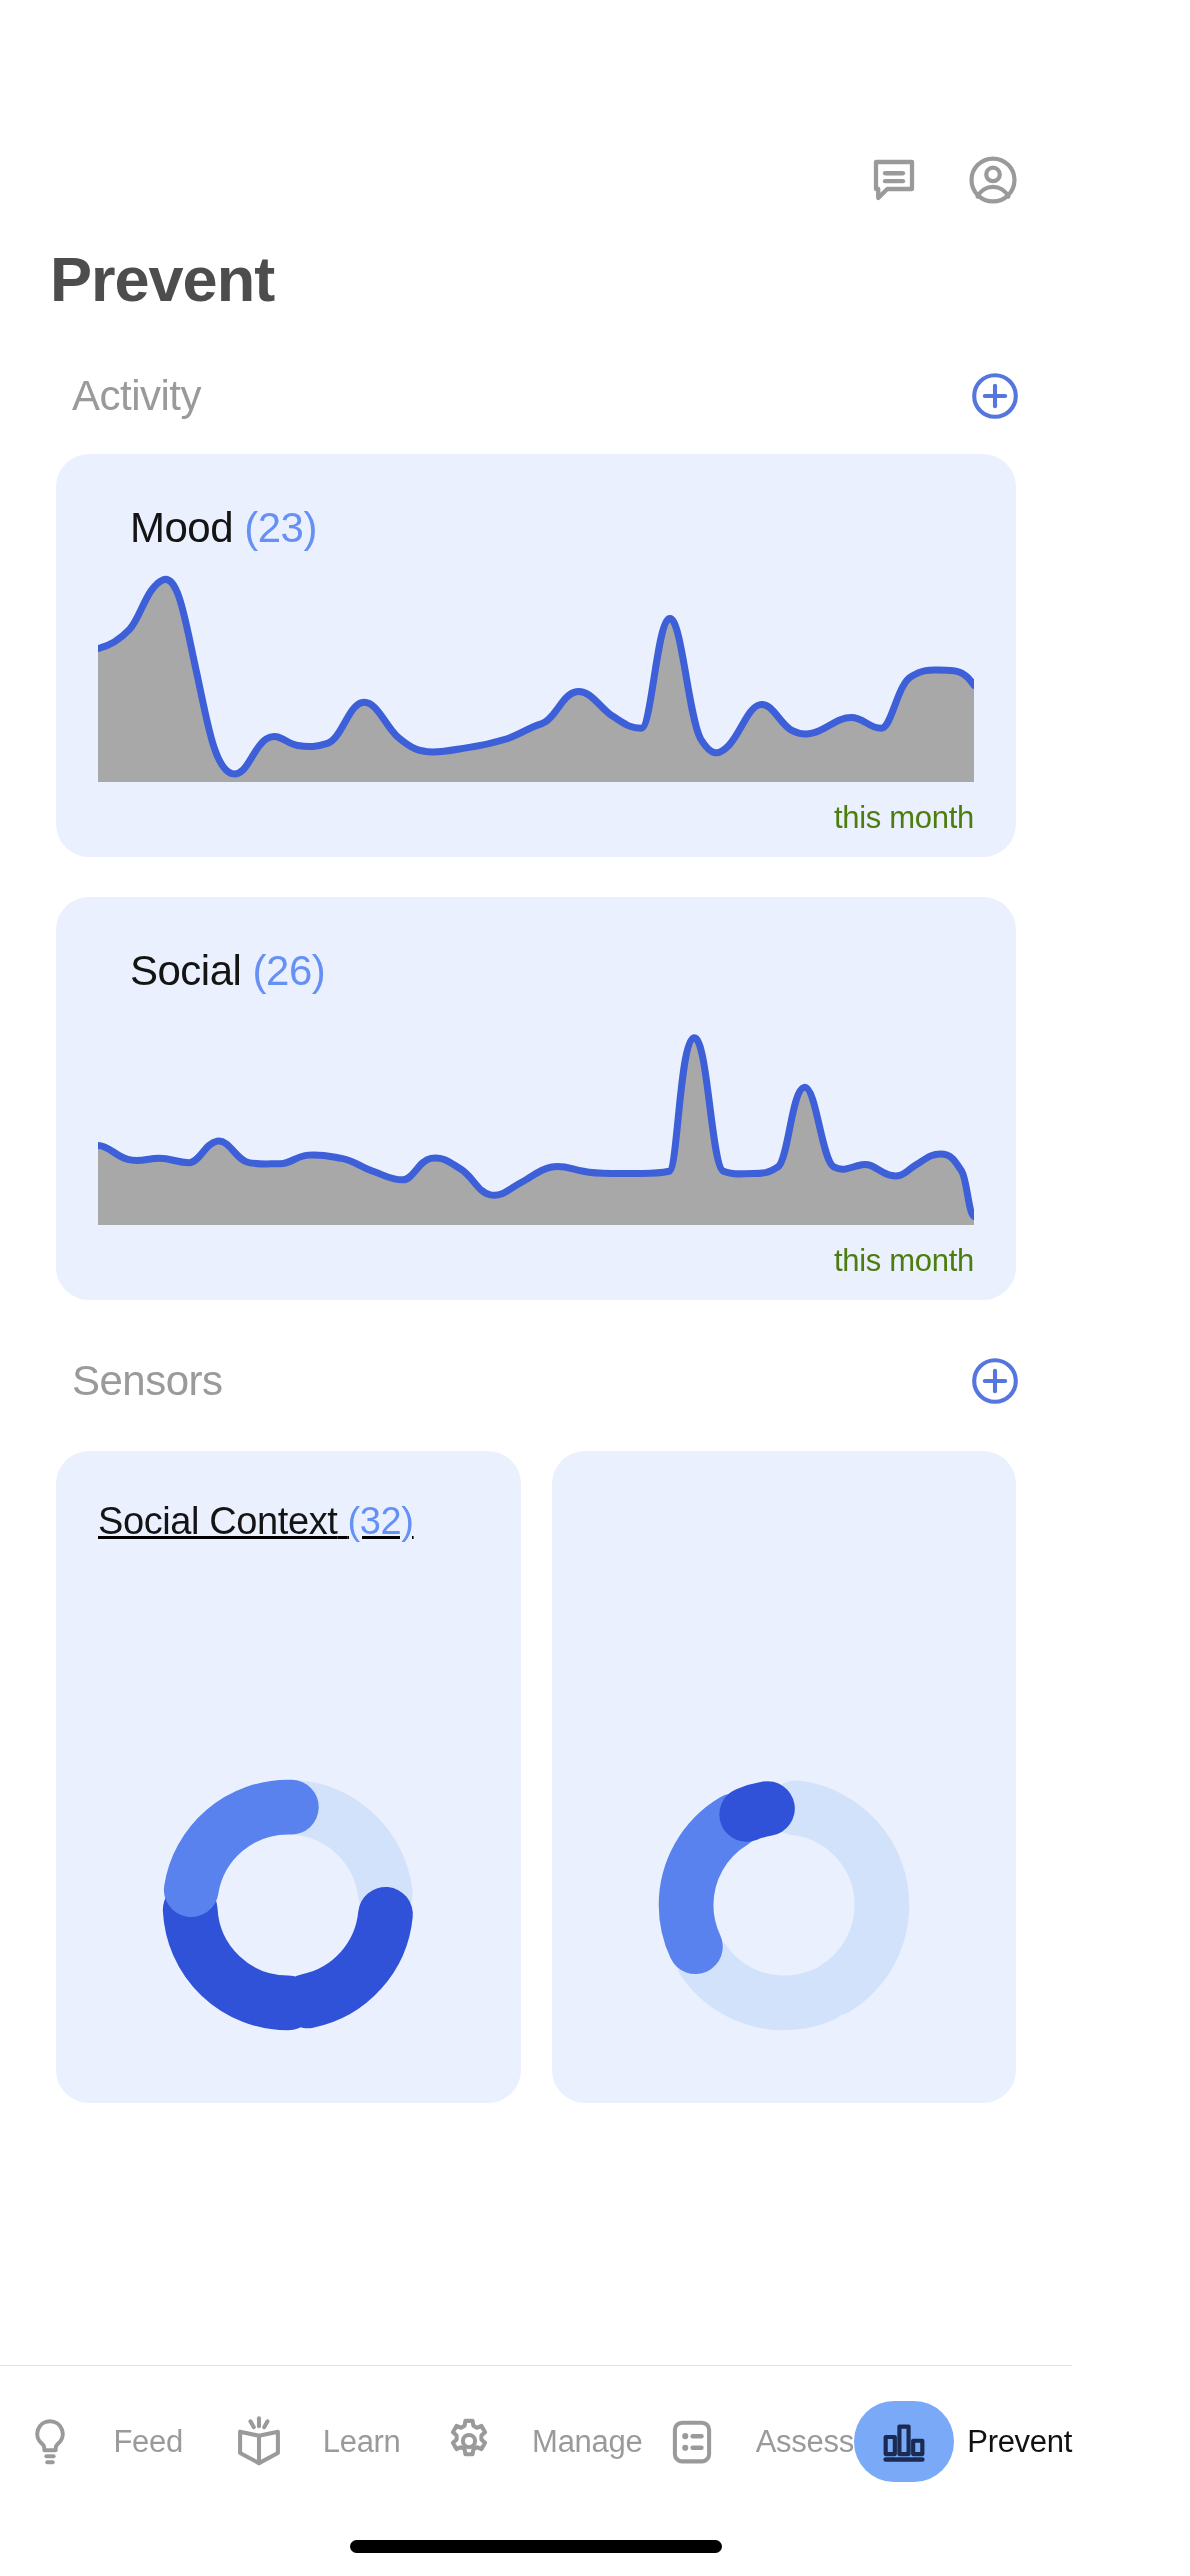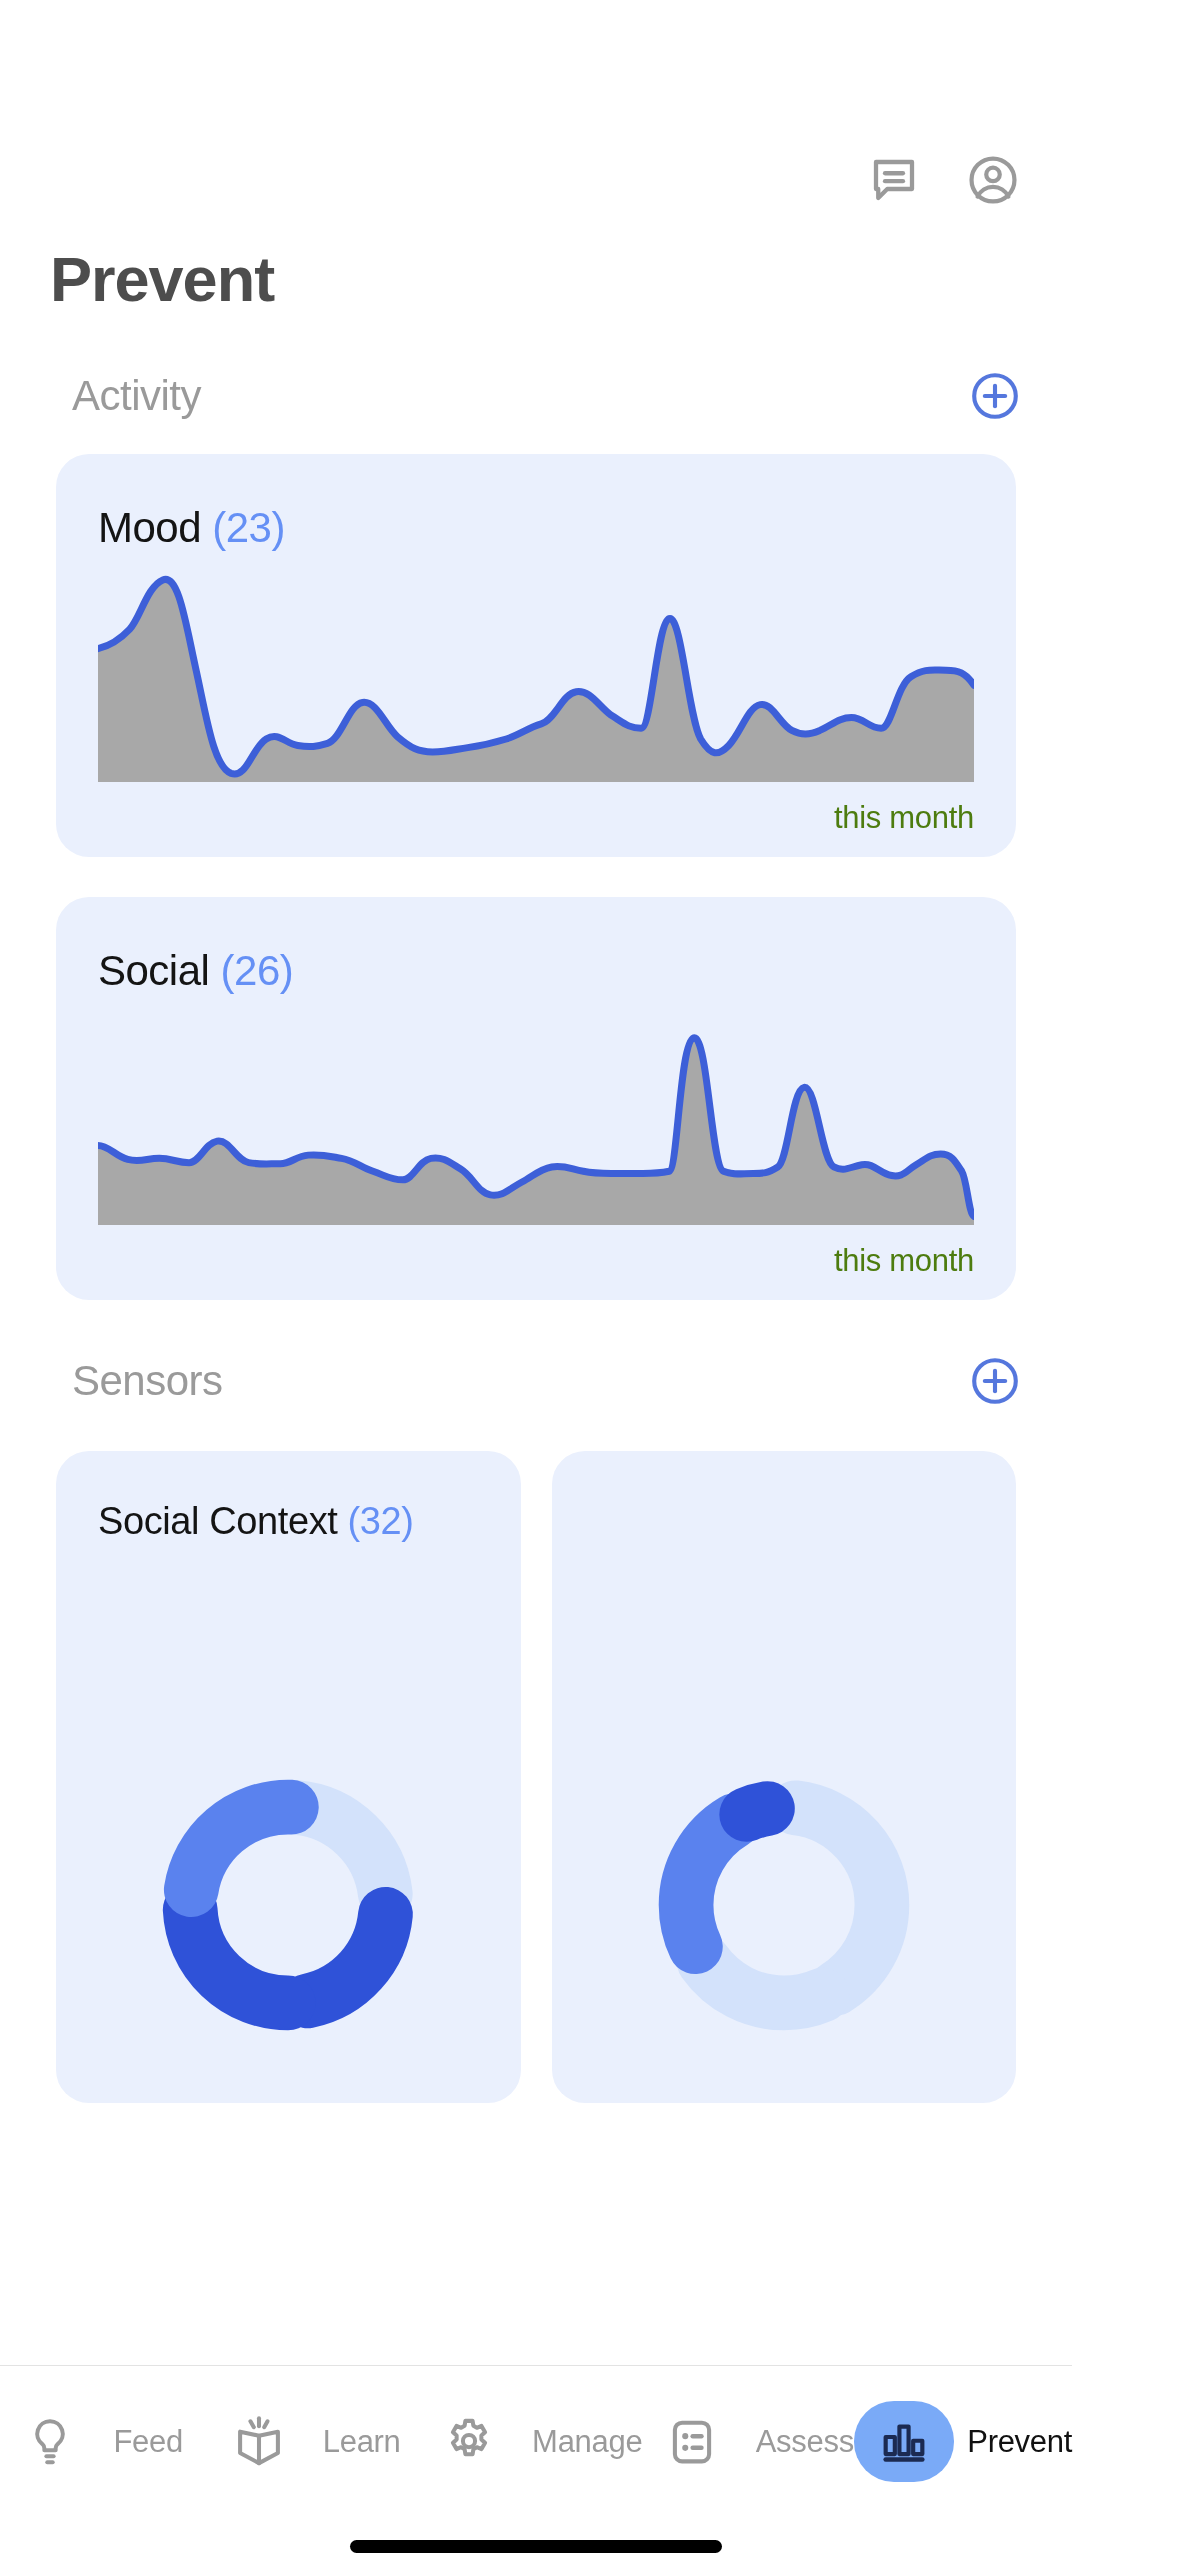--- a/index.html
+++ b/index.html
@@ -87,20 +87,21 @@
     border-radius: 33px;
     height: 403px;
     position: relative;
     overflow: hidden;
   }
   .card-title {
     font-size: 42px;
     color: #141414;
     padding: 50px 0 0 42px;
     letter-spacing: -0.5px;
+    margin-left: 32px;
   }
   .card-count { color: #6590f5; }
   .chart-wrap {
     position: absolute;
     left: 42px;
     right: 42px;
     top: 113px;
     bottom: 75px;
   }
   .chart-wrap svg { width: 100%; height: 100%; display: block; }
@@ -113,20 +114,21 @@
     color: #4d7c0f;
     letter-spacing: -0.3px;
   }
 
   
   .sensor-row {
     padding: 12px 56px;
     margin-top: 29px;
     display: flex;
     gap: 31px;
+    text-decoration: underline;
   }
   .sensor-card {
     flex: 1;
     background: #eaf0fd;
     border-radius: 33px;
     height: 652px;
     position: relative;
     overflow: hidden;
   }
   .sensor-title {

